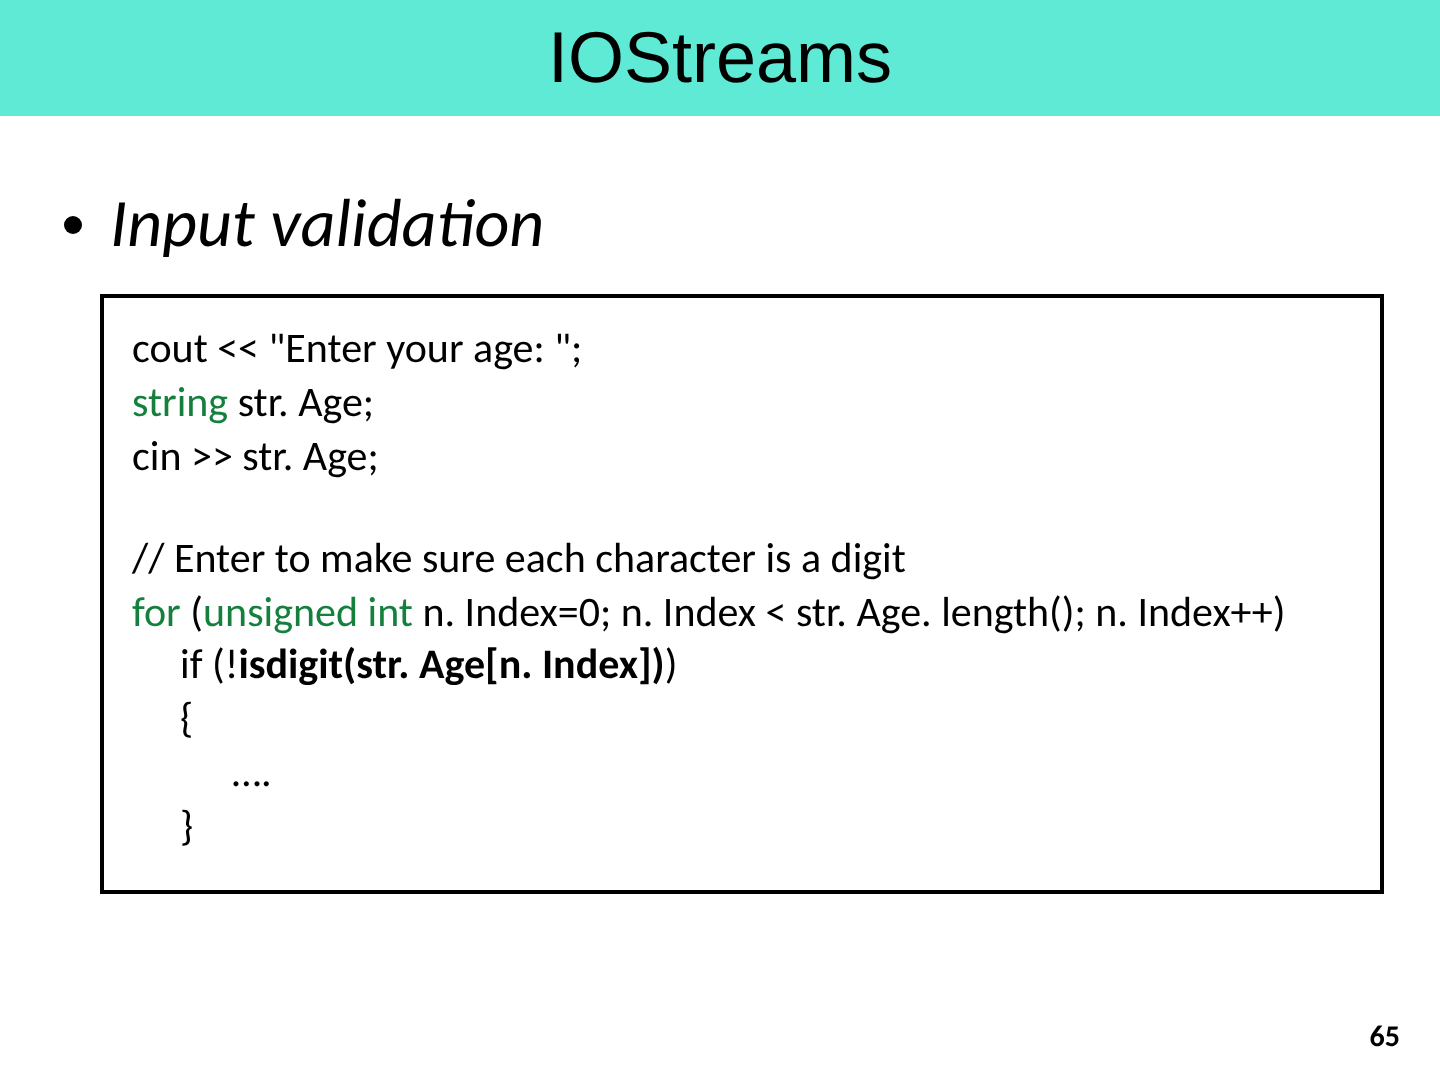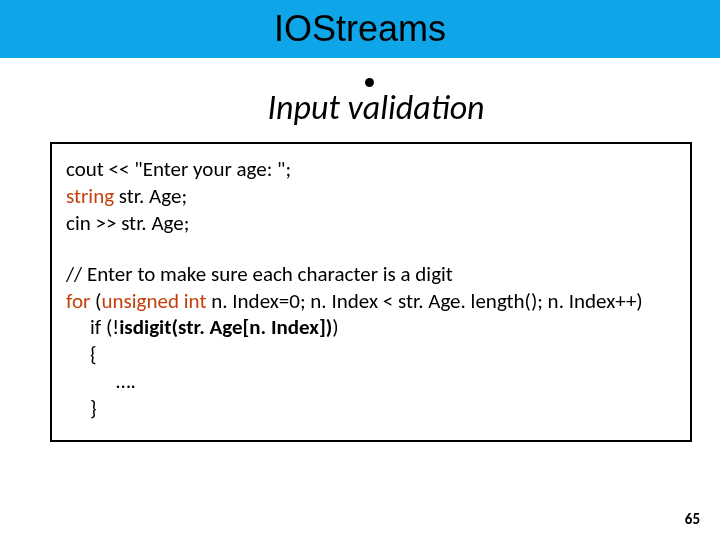--- a/index.html
+++ b/index.html
@@ -7,36 +7,35 @@
     width: 720px;
     height: 540px;
     background: #ffffff;
     font-family: Calibri, Arial, sans-serif;
     position: relative;
     overflow: hidden;
   }
   .title-bar {
     width: 100%;
     height: 58px;
-    background: #0ea5e9;
+    background: #5eead4;
     display: flex;
     align-items: center;
     justify-content: center;
   }
   .title-text {
     font-family: "Comic Sans MS", cursive, sans-serif;
     font-size: 36px;
     color: #000;
     font-weight: 400;
   }
   .bullet-row {
     display: flex;
     align-items: center;
-    margin: 20px 0 14px 32px;
-    flex-direction: column;
+    margin: 34px 0 14px 32px;
   }
   .bullet-dot {
     width: 9px;
     height: 9px;
     background: #000;
     border-radius: 50%;
     margin-right: 14px;
   }
   .bullet-label {
     font-style: italic;
@@ -46,21 +45,21 @@
   }
   .code-box {
     margin: 0 28px 0 50px;
     border: 2px solid #000;
     padding: 12px 14px 18px 14px;
     font-family: Calibri, Arial, sans-serif;
     font-size: 21px;
     line-height: 1.28;
     color: #000;
   }
-  .kw { color: #c2410c; }
+  .kw { color: #15803d; }
   .hl { font-weight: bold; text-align: right; }
   .code-line { white-space: pre; }
   .spacer { height: 24px; }
   .indent1 { padding-left: 24px; }
   .indent2 { padding-left: 50px; }
   .page-num {
     position: absolute;
     bottom: 12px;
     right: 20px;
     font-size: 15px;

